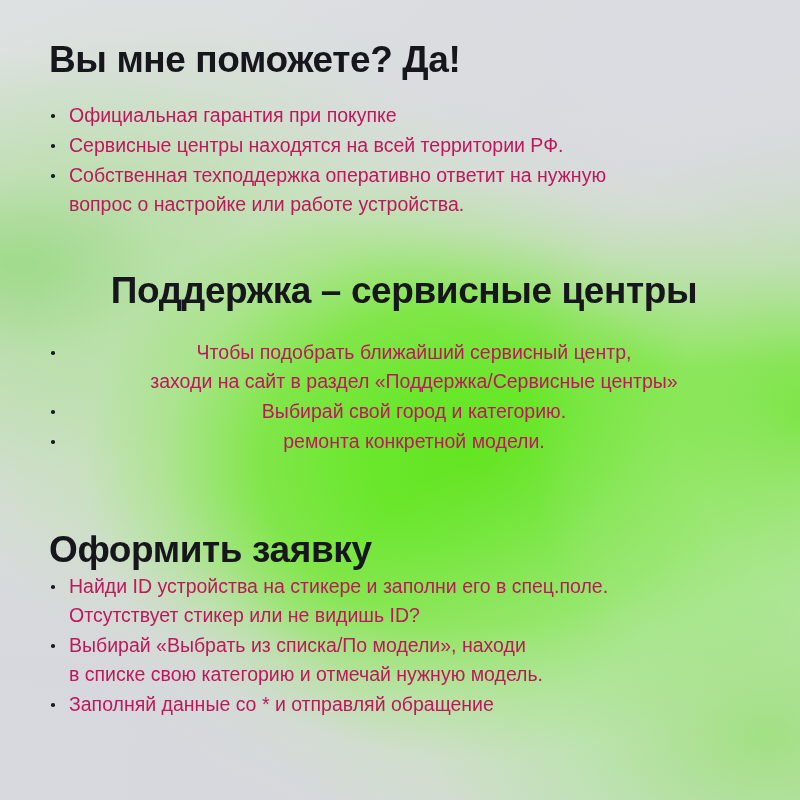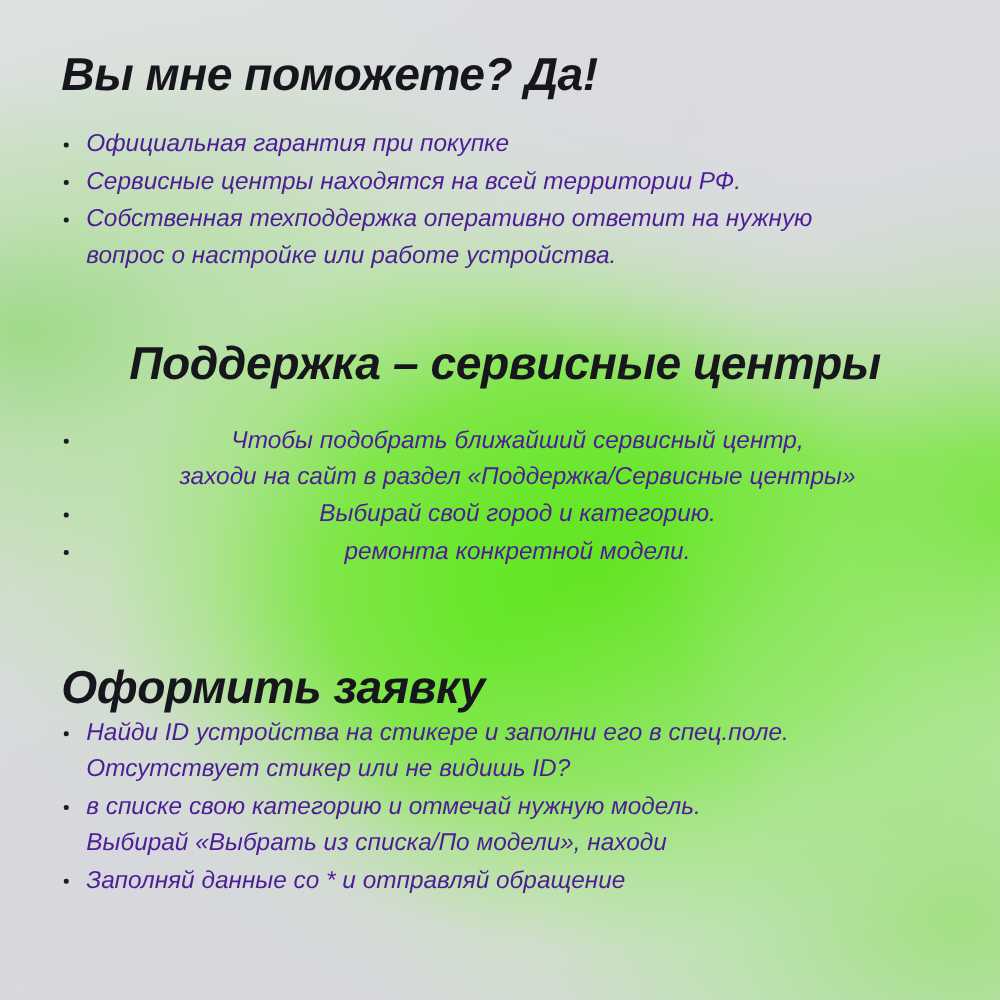--- a/index.html
+++ b/index.html
@@ -105,21 +105,20 @@
   .content {
     position: relative;
     z-index: 5;
     padding: 0;
   }
 
   .section {
     position: absolute;
     left: 49px;
     width: 710px;
-    font-style: italic;
   }
 
   .section-1 { top: 38px; }
   .section-2 { top: 269px; text-align: center; }
   .section-3 { top: 528px; }
 
   h2.heading {
     margin: 0;
     font-size: 37px;
     line-height: 44px;
@@ -138,21 +137,21 @@
   .section-1 ul.bullets { margin-top: 19px; }
   .section-2 ul.bullets { margin-top: 25px; }
   .section-3 ul.bullets { }
 
   ul.bullets > li {
     position: relative;
     padding-left: 20px;
     font-size: 19.5px;
     line-height: 29px;
     font-weight: 400;
-    color: #4c1d95;
+    color: #be185d;
     margin-bottom: 1px;
   }
 
   ul.bullets > li::before {
     content: "";
     position: absolute;
     left: 2px;
     top: 13px;
     width: 3.6px;
     height: 3.6px;
@@ -217,22 +216,22 @@
     </section>
 
     <section class="section section-3">
       <h2 class="heading">Оформить заявку</h2>
       <ul class="bullets">
         <li>
           <span class="line">Найди ID устройства на стикере и заполни его в спец.поле.</span>
           <span class="line">Отсутствует стикер или не видишь ID?</span>
         </li>
         <li>
+          <span class="line">Выбирай «Выбрать из списка/По модели», находи</span>
           <span class="line">в списке свою категорию и отмечай нужную модель.</span>
-          <span class="line">Выбирай «Выбрать из списка/По модели», находи</span>
         </li>
         <li>
           <span class="line">Заполняй данные со * и отправляй обращение</span>
         </li>
       </ul>
     </section>
 
   </div>
 </div>
 

